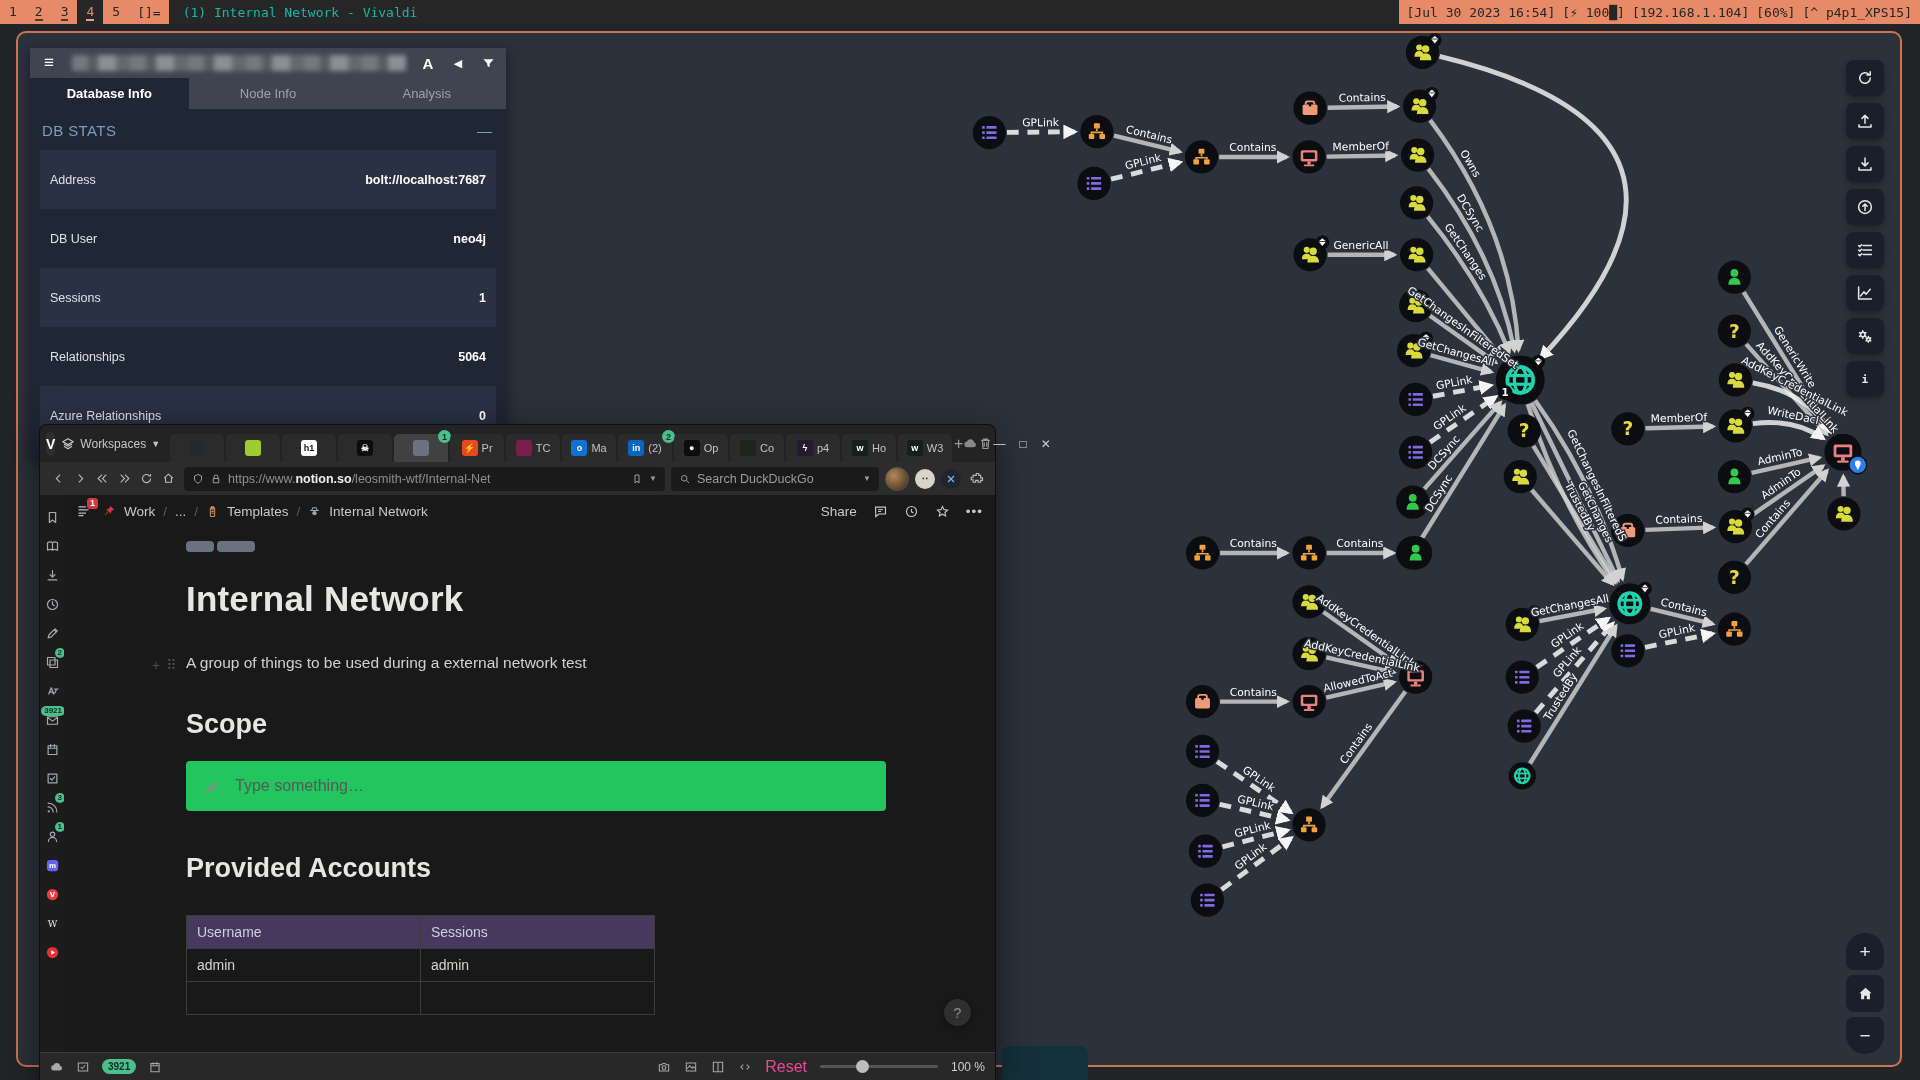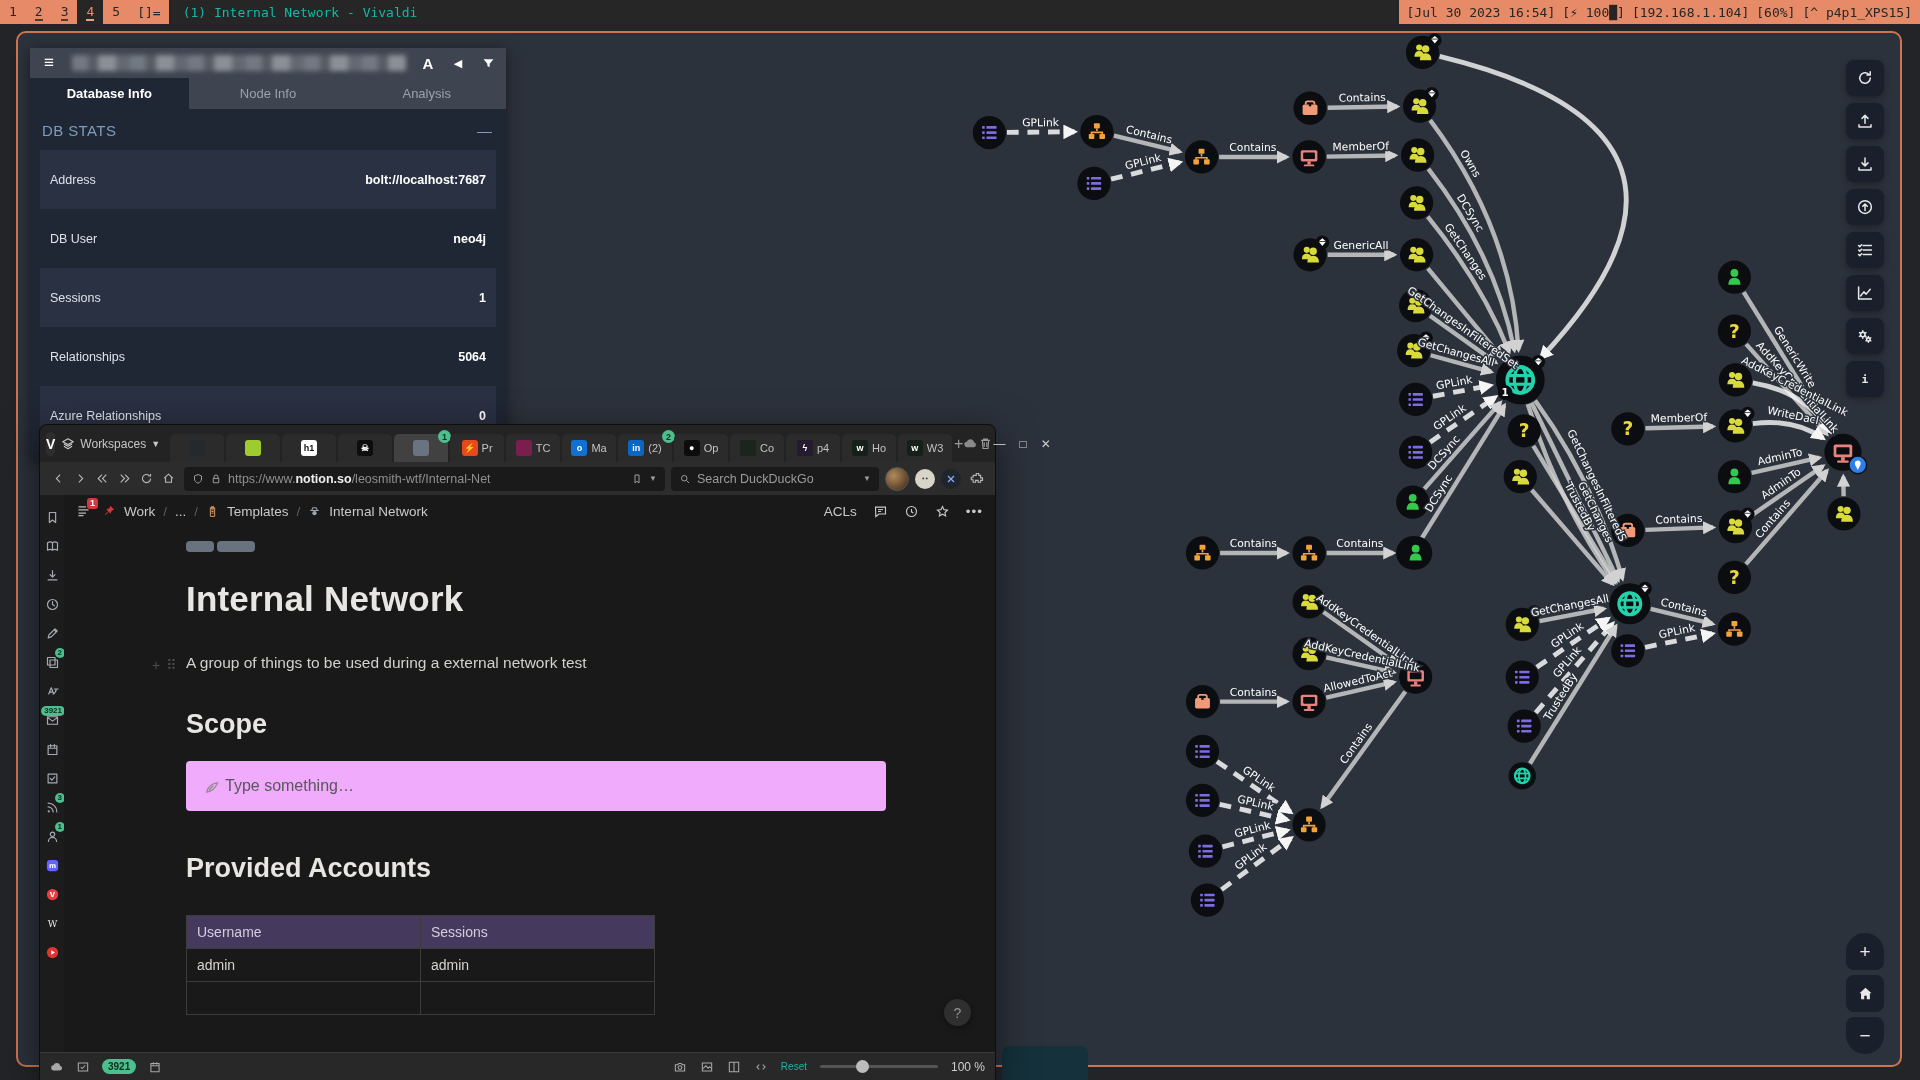--- a/index.html
+++ b/index.html
@@ -85,33 +85,33 @@
   .crumbsep{color:#5d5d5d;}
   .nbadge{position:relative;width:18px;height:16px;color:#b9b9b9;}
   .nbadge .rb{position:absolute;top:-5px;right:-4px;background:#d4373e;color:#fff;font-size:9px;font-weight:bold;border-radius:3px;padding:1px 3px;line-height:1;}
   .ntop .right{margin-left:auto;display:flex;align-items:center;gap:16px;color:#c9c9c9;}
   .ncontent{position:absolute;left:24px;top:102px;right:0;bottom:28px;background:#191919;overflow:hidden;}
   .pill{position:absolute;height:11px;background:#68737f;border-radius:4px;}
   .ntitle{position:absolute;left:122px;top:52px;font-size:35px;font-weight:bold;color:#e8e6e3;letter-spacing:.2px;}
   .nadorn{position:absolute;left:88px;top:130px;color:#4e4e4e;font-size:14px;display:flex;gap:6px;}
   .ndesc{position:absolute;left:122px;top:127px;font-size:15.5px;color:#d3d1cd;}
   .nh2{position:absolute;left:122px;font-size:27px;font-weight:bold;color:#e8e6e3;}
-  .ninput{position:absolute;left:122px;top:234px;width:700px;height:50px;background:#f0abfc;border-radius:4px;display:flex;align-items:center;padding:0 18px;gap:4px;box-sizing:border-box;}
+  .ninput{position:absolute;left:122px;top:234px;width:700px;height:50px;background:#22c55e;border-radius:4px;display:flex;align-items:center;padding:0 18px;gap:14px;box-sizing:border-box;}
   .ninput svg{width:17px;height:17px;color:#8d8d8d;}
   .nph{color:#585858;font-size:16px;}
   .ntable{position:absolute;left:122px;top:388px;width:468px;border-top:1px solid #3c3c3c;border-left:1px solid #3c3c3c;}
   .ntr{display:flex;}
   .ntd{width:50%;height:33px;border-right:1px solid #3c3c3c;border-bottom:1px solid #3c3c3c;display:flex;align-items:center;padding:0 10px;box-sizing:border-box;font-size:14px;color:#d6d4d0;}
   .ntr.hdr .ntd{background:#453a5e;color:#d3cde0;font-size:14px;}
   .nhelp{position:absolute;right:24px;bottom:26px;width:27px;height:27px;border-radius:50%;background:#2f2f2f;color:#909090;display:flex;align-items:center;justify-content:center;font-size:14px;box-shadow:0 2px 6px rgba(0,0,0,.4);cursor:pointer;}
   .vstatus{position:absolute;left:0;right:0;bottom:0;height:28px;background:#282828;border-top:1px solid #3a3a3a;display:flex;align-items:center;padding:0 10px;gap:12px;color:#a8a8a8;box-sizing:border-box;}
   .vstatus svg{width:14px;height:14px;}
   .vsbdg{background:#4dbe8d;color:#08301f;font-size:10px;font-weight:bold;border-radius:8px;padding:2px 6px;}
   .vstatus .right{margin-left:auto;display:flex;align-items:center;gap:13px;}
-  .vzoomlbl{font-size:10px;color:#14b8a6;}
+  .vzoomlbl{font-size:16px;color:#ec4899;}
   .vslider{width:118px;height:3px;background:#555;border-radius:2px;position:relative;cursor:pointer;}
   .vknob{position:absolute;top:-5px;left:36px;width:13px;height:13px;border-radius:50%;background:#bdbdbd;}
   .vzoomval{font-size:12px;color:#cfcfcf;}
 </style>
 </head>
 <body>
 
 <div class="screen">
 
   <div class="tmux">
@@ -1125,21 +1125,21 @@
             <path d="M8 5h8v16H8z M10 3h4v4h-4z M10 9h4M10 12h4M10 15h4" fill="none" stroke="currentColor" stroke-width="1.8"></path>
           </svg>
         <span>Templates</span>
         <span class="crumbsep">/</span>
         <svg viewBox="0 0 24 24" style="color:#9aa3ad;width:13px;height:13px;">
             <path d="M4 10h16M7 10l2-5h6l2 5" fill="none" stroke="currentColor" stroke-width="2"></path>
             <circle cx="12" cy="15" r="4" fill="currentColor"></circle>
           </svg>
         <span>Internal Network</span>
         <div class="right">
-          <span>ACLs</span>
+          <span>Share</span>
           <svg viewBox="0 0 24 24">
               <path d="M4 5h16v11H9.5L4.5 20z" fill="none" stroke="currentColor" stroke-width="1.8"></path>
               <path d="M8 9h8M8 12h5" stroke="currentColor" stroke-width="1.6"></path>
             </svg>
           <svg viewBox="0 0 24 24">
               <circle cx="12" cy="12" r="8" fill="none" stroke="currentColor" stroke-width="1.8"></circle>
               <path d="M12 8v4.5l3 1.8" fill="none" stroke="currentColor" stroke-width="1.8"></path>
             </svg>
           <svg viewBox="0 0 24 24">
               <path d="M12 4l2.4 5 5.6.7-4.1 3.9 1.1 5.4-5-2.7-5 2.7 1.1-5.4L4 9.7 9.6 9z" fill="none" stroke="currentColor" stroke-width="1.8"></path>

